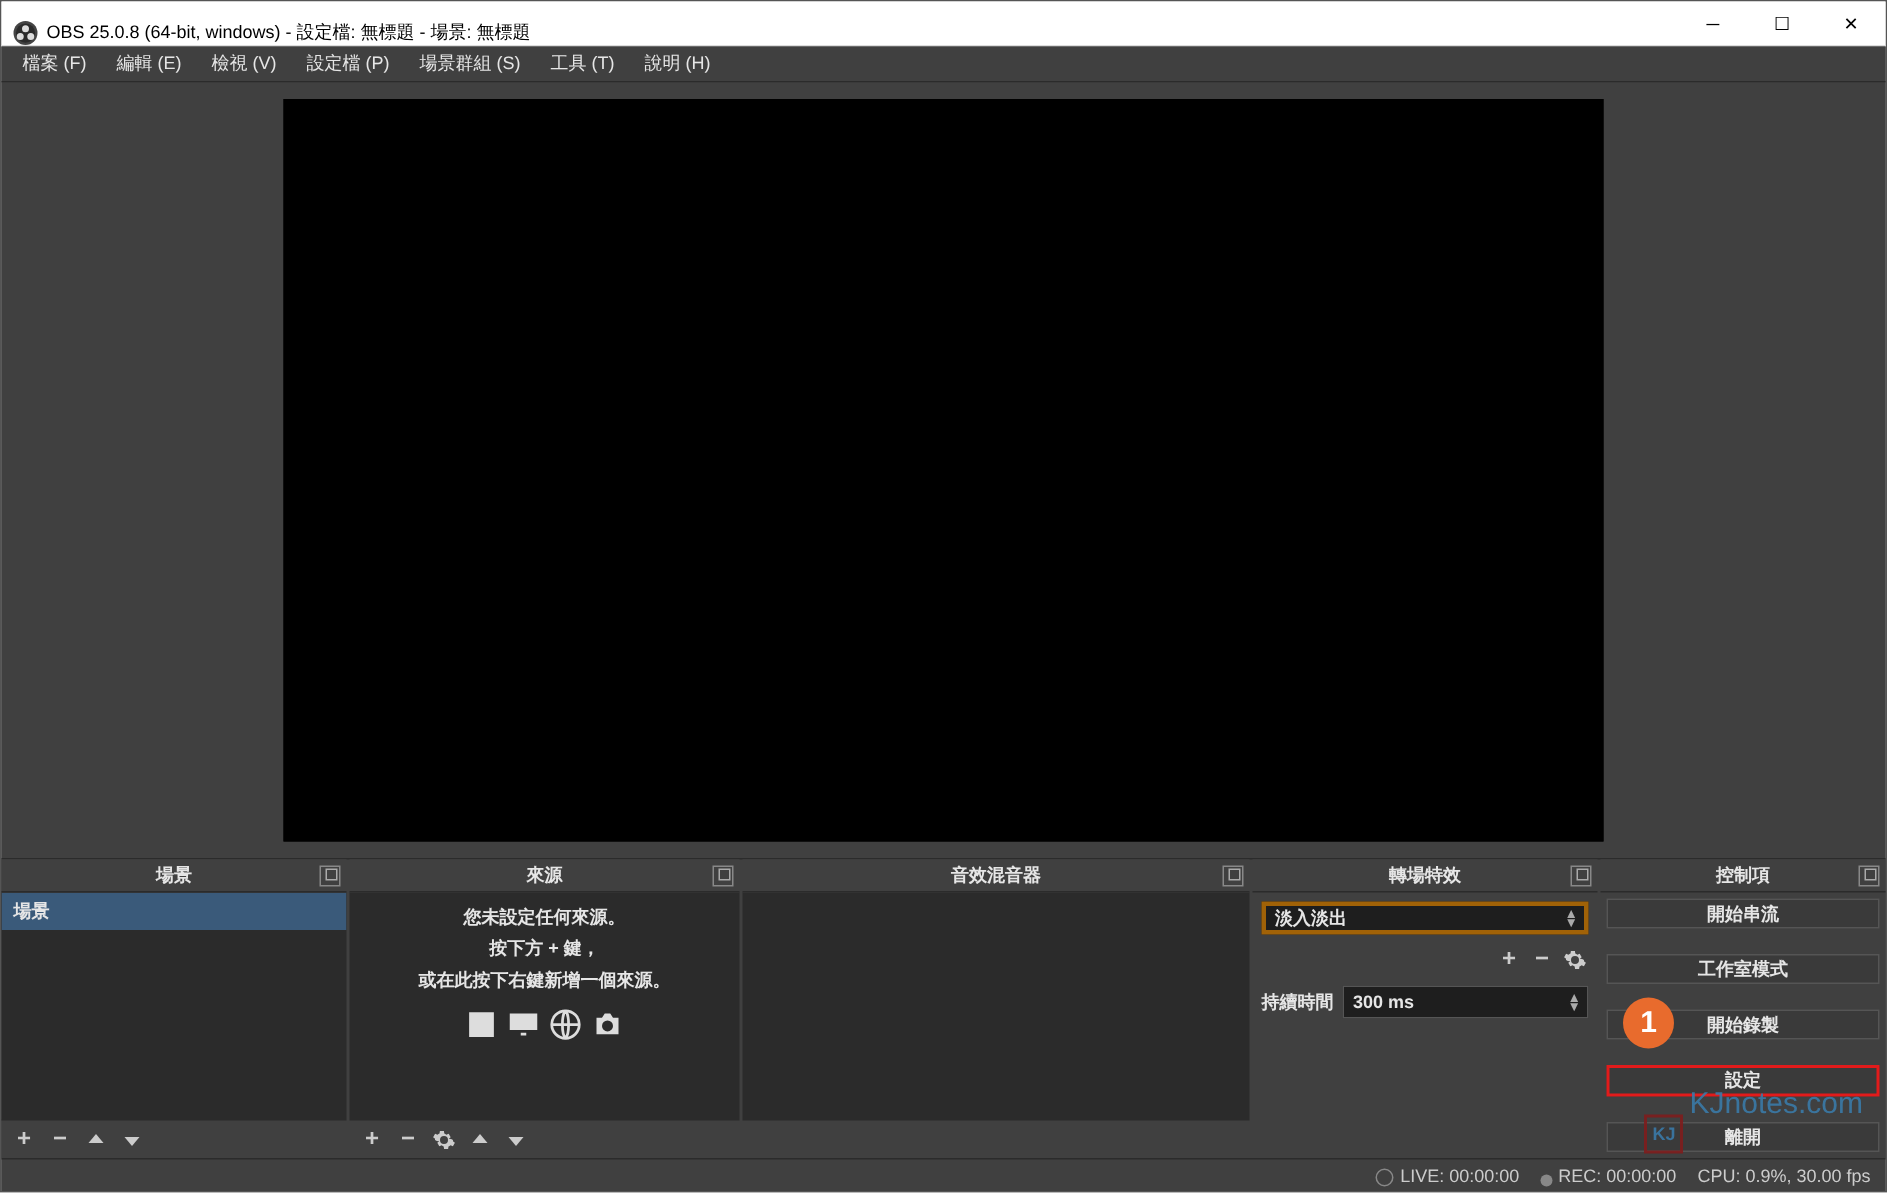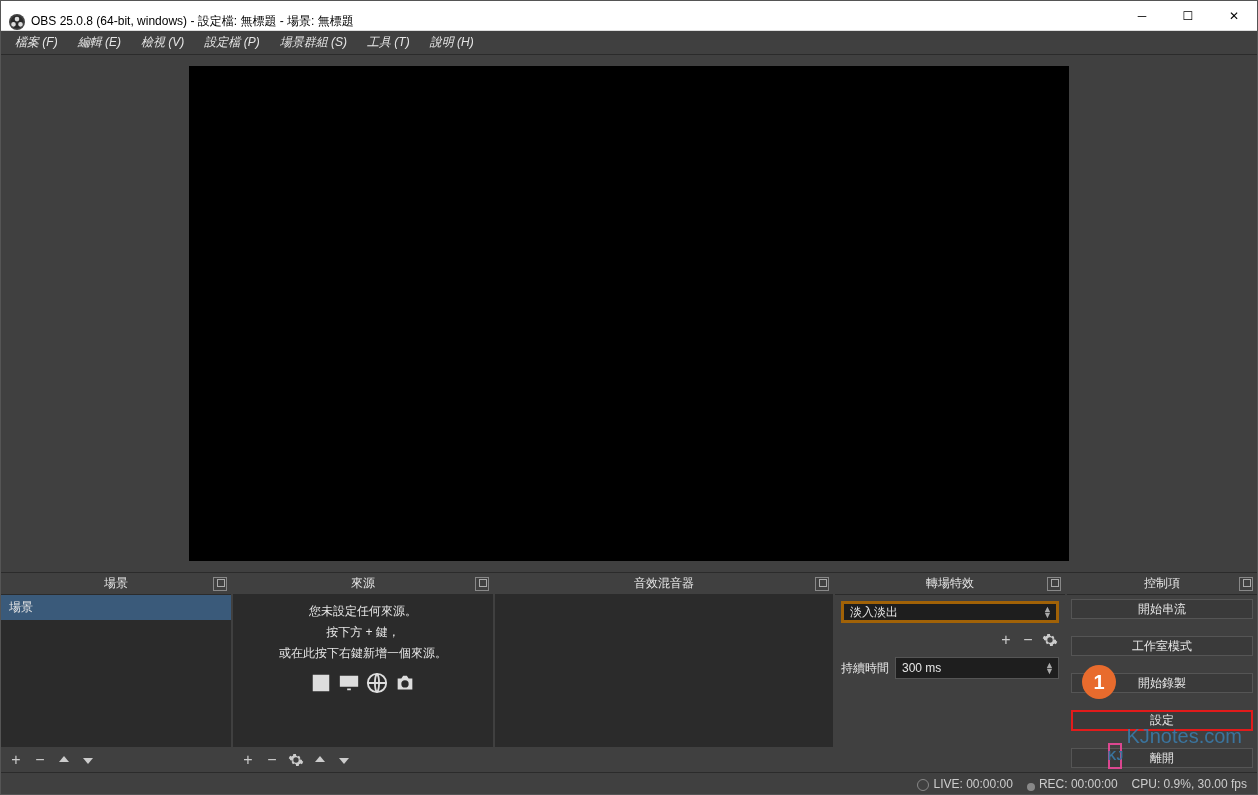--- a/index.html
+++ b/index.html
@@ -5,25 +5,25 @@
 * { margin: 0; padding: 0; box-sizing: border-box; font-family: "Microsoft JhengHei", "Segoe UI", sans-serif; user-select: none; }
 html, body { width: 1258px; height: 795px; overflow: hidden; background: #fff; }
 .window { width: 100%; height: 100%; background: #fff; display: flex; flex-direction: column; border: 1px solid #555; }
 .titlebar { height: 30px; background: #fff; display: flex; align-items: flex-end; padding-left: 8px; color: #000; border-bottom: 1px solid #ddd; }
 .titlebar .icon { width: 16px; height: 16px; margin-right: 6px; border-radius: 50%; background: #444; display: flex; align-items: center; justify-content: center; }
 .titlebar .icon svg { width: 14px; height: 14px; }
 .titlebar .title { font-size: 12px; flex: 1; }
 .winbtns { display: flex; height: 100%; }
 .winbtn { width: 46px; height: 100%; display: flex; align-items: center; justify-content: center; font-size: 12px; cursor: pointer; }
 .app { flex: 1; background: #404040; display: flex; flex-direction: column; color: #e6e6e6; font-size: 13px; }
-.menubar { height: 24px; background: #404040; display: flex; align-items: center; padding: 0 4px; border-bottom: 1px solid #2b2b2b; font-style: italic; }
+.menubar { height: 24px; background: #404040; display: flex; align-items: center; padding: 0 4px; border-bottom: 1px solid #2b2b2b; }
 .menuitem { padding: 2px 10px; cursor: pointer; font-size: 12px; }
 .previewarea { flex: 1; background: #404040; display: flex; align-items: center; justify-content: center; padding: 8px 0; }
 .preview { width: 880px; height: 495px; background: #000; border: 1px solid #000; }
-.docks { height: 200px; background: #404040; display: flex; gap: 2px; border-top: 1px solid #2b2b2b; }
+.docks { height: 200px; background: #404040; display: flex; gap: 2px; border-top: 1px solid #2b2b2b; font-weight: bold; }
 .dock { display: flex; flex-direction: column; background: #404040; }
 .dockheader { height: 22px; background: #404040; display: flex; align-items: center; justify-content: center; position: relative; font-size: 12px; border-bottom: 1px solid #2b2b2b; }
 .dockpop { position: absolute; right: 4px; width: 14px; height: 14px; border: 1px solid #888; cursor: pointer; display: flex; align-items: center; justify-content: center; }
 .dockpop::after { content: ''; width: 6px; height: 6px; border: 1px solid #aaa; position: absolute; top: 1px; right: 1px; }
 .dockbody { flex: 1; background: #2b2b2b; display: flex; flex-direction: column; overflow: hidden; }
 .dockfooter { height: 26px; background: #404040; display: flex; align-items: center; gap: 6px; padding: 0 6px; border-top: 1px solid #2b2b2b; }
 .iconbtn { width: 18px; height: 18px; display: flex; align-items: center; justify-content: center; color: #ccc; cursor: pointer; font-size: 16px; }
 .iconbtn svg { width: 16px; height: 16px; fill: #ccc; }
 .scenelist { flex: 1; }
 .sceneitem { background: #3a5a7a; padding: 4px 8px; font-size: 12px; }
@@ -39,21 +39,21 @@
 .transbtns { display: flex; gap: 4px; justify-content: flex-end; align-items: center; }
 .controls { display: flex; flex-direction: column; gap: 17px; padding: 4px; }
 .ctrlbtn { height: 24px; background: #3a3a3a; border: 1px solid #555; display: flex; align-items: center; justify-content: center; font-size: 12px; cursor: pointer; }
 .ctrlbtn.highlight { border: 2px solid #e21b1b; }
 .statusbar { height: 22px; background: #404040; display: flex; align-items: center; justify-content: flex-end; gap: 14px; padding: 0 10px; font-size: 12px; color: #ccc; border-top: 1px solid #2b2b2b; }
 .statusitem { display: flex; align-items: flex-end; gap: 4px; }
 .livedot { width: 12px; height: 12px; border: 1px solid #888; border-radius: 50%; display:inline-block; }
 .recdot { width: 8px; height: 8px; background: #888; border-radius: 50%; display:inline-block; }
 .annotation { position: absolute; left: 1082px; top: 665px; width: 34px; height: 34px; background: #e86b2d; border-radius: 50%; display: flex; align-items: center; justify-content: center; color: #fff; font-weight: bold; font-size: 20px; z-index: 10; }
 .watermark { position: absolute; right: 16px; bottom: 26px; color: #3a7aa8; font-size: 20px; font-family: Georgia, serif; opacity: 0.9; z-index: 5; display: flex; align-items: center; gap: 4px; }
-.watermark .wmicon { width: 14px; height: 26px; border: 2px solid #ec4899; display: flex; align-items: center; justify-content: center; font-size: 12px; font-weight: bold; margin-top: 40px; }
+.watermark .wmicon { width: 26px; height: 26px; border: 2px solid #7f1d1d; display: flex; align-items: center; justify-content: center; font-size: 12px; font-weight: bold; margin-top: 40px; }
 .container { position: relative; width: 1258px; height: 795px; }
 </style>
 </head>
 <body>
 
 <div class="container">
 <div class="window">
   <div class="titlebar">
     <span class="icon">
       <svg viewBox="0 0 24 24">

